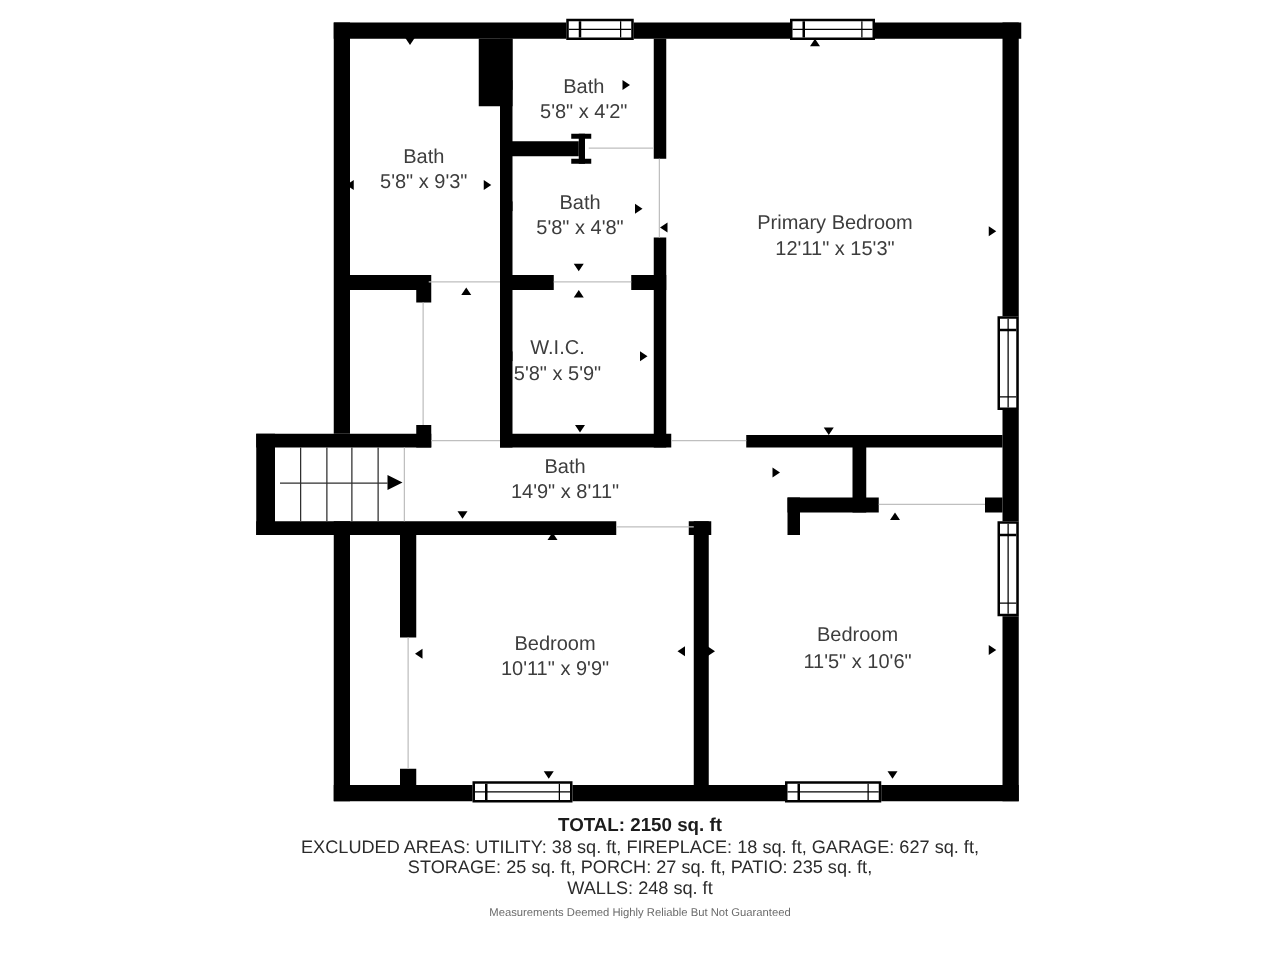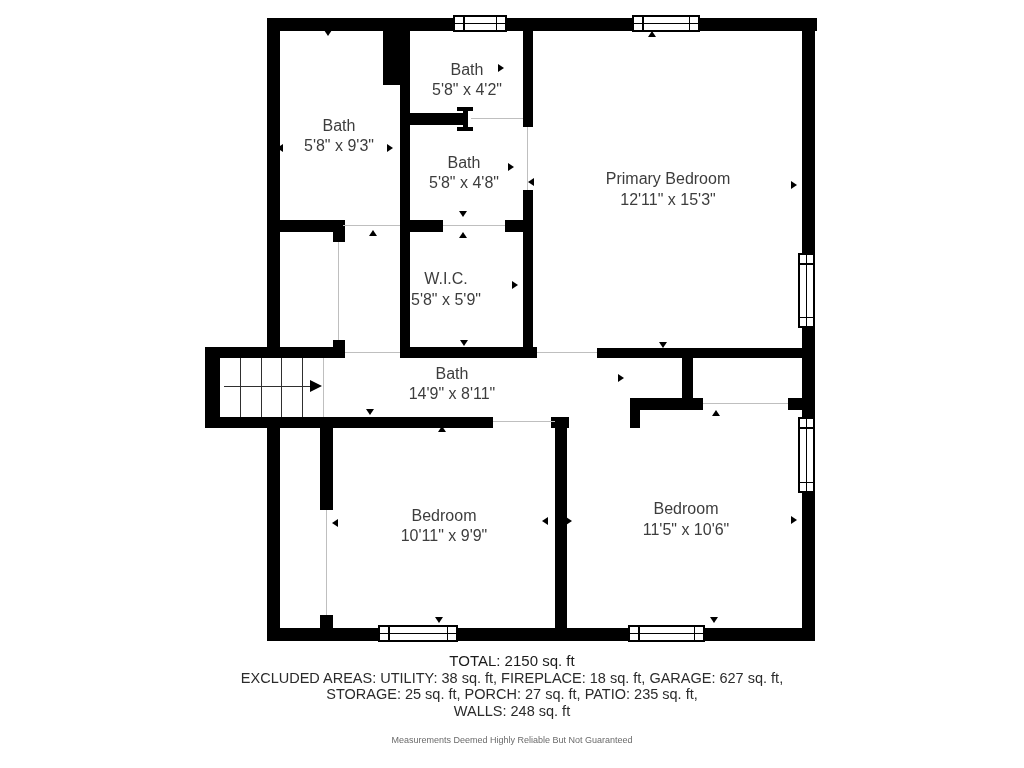--- a/index.html
+++ b/index.html
@@ -22,23 +22,23 @@
   .tk.l{border-right:6px solid #000;border-left:none;}
   .tk.r{border-left:6px solid #000;border-right:none;}
   .room-label{position:absolute;text-align:center;color:#3d3d3d;font-size:16px;line-height:20px;}
   .room-label .rname,.room-label .rdims{white-space:nowrap;}
   #stairs{position:absolute;left:220px;top:358px;width:103px;height:59px;}
   .tread{position:absolute;top:0;bottom:0;width:1.2px;background:#2f2f2f;}
   #stair-arrow-line{position:absolute;left:4px;top:28px;width:86px;height:1.2px;background:#2f2f2f;}
   #stair-arrow-head{position:absolute;left:90px;top:22px;width:0;height:0;
      border-top:6.5px solid transparent;border-bottom:6.5px solid transparent;border-left:12px solid #000;}
   #footer{position:absolute;left:0;top:652px;width:1024px;text-align:center;}
-  .footer-total{font-size:15px;font-weight:normal;color:#1c1c1c;line-height:18px;text-align:center;}
+  .footer-total{font-size:15px;font-weight:bold;color:#1c1c1c;line-height:18px;text-align:center;}
   .footer-line{font-size:14.5px;color:#2b2b2b;line-height:16.3px;}
-  .disclaimer{font-size:9px;color:#6b6b6b;margin-top:16px;}
+  .disclaimer{font-size:9px;color:#6b6b6b;margin-top:6px;}
 </style>
 </head>
 <body>
 
 <div id="plan">
 
   <div class="w" style="left:267px;top:18px;width:550px;height:13px;"></div>
   <div class="w" style="left:267px;top:18px;width:13px;height:329px;"></div>
   <div class="w" style="left:267px;top:417px;width:13px;height:224px;"></div>
   <div class="w" style="left:802px;top:18px;width:13px;height:623px;"></div>

